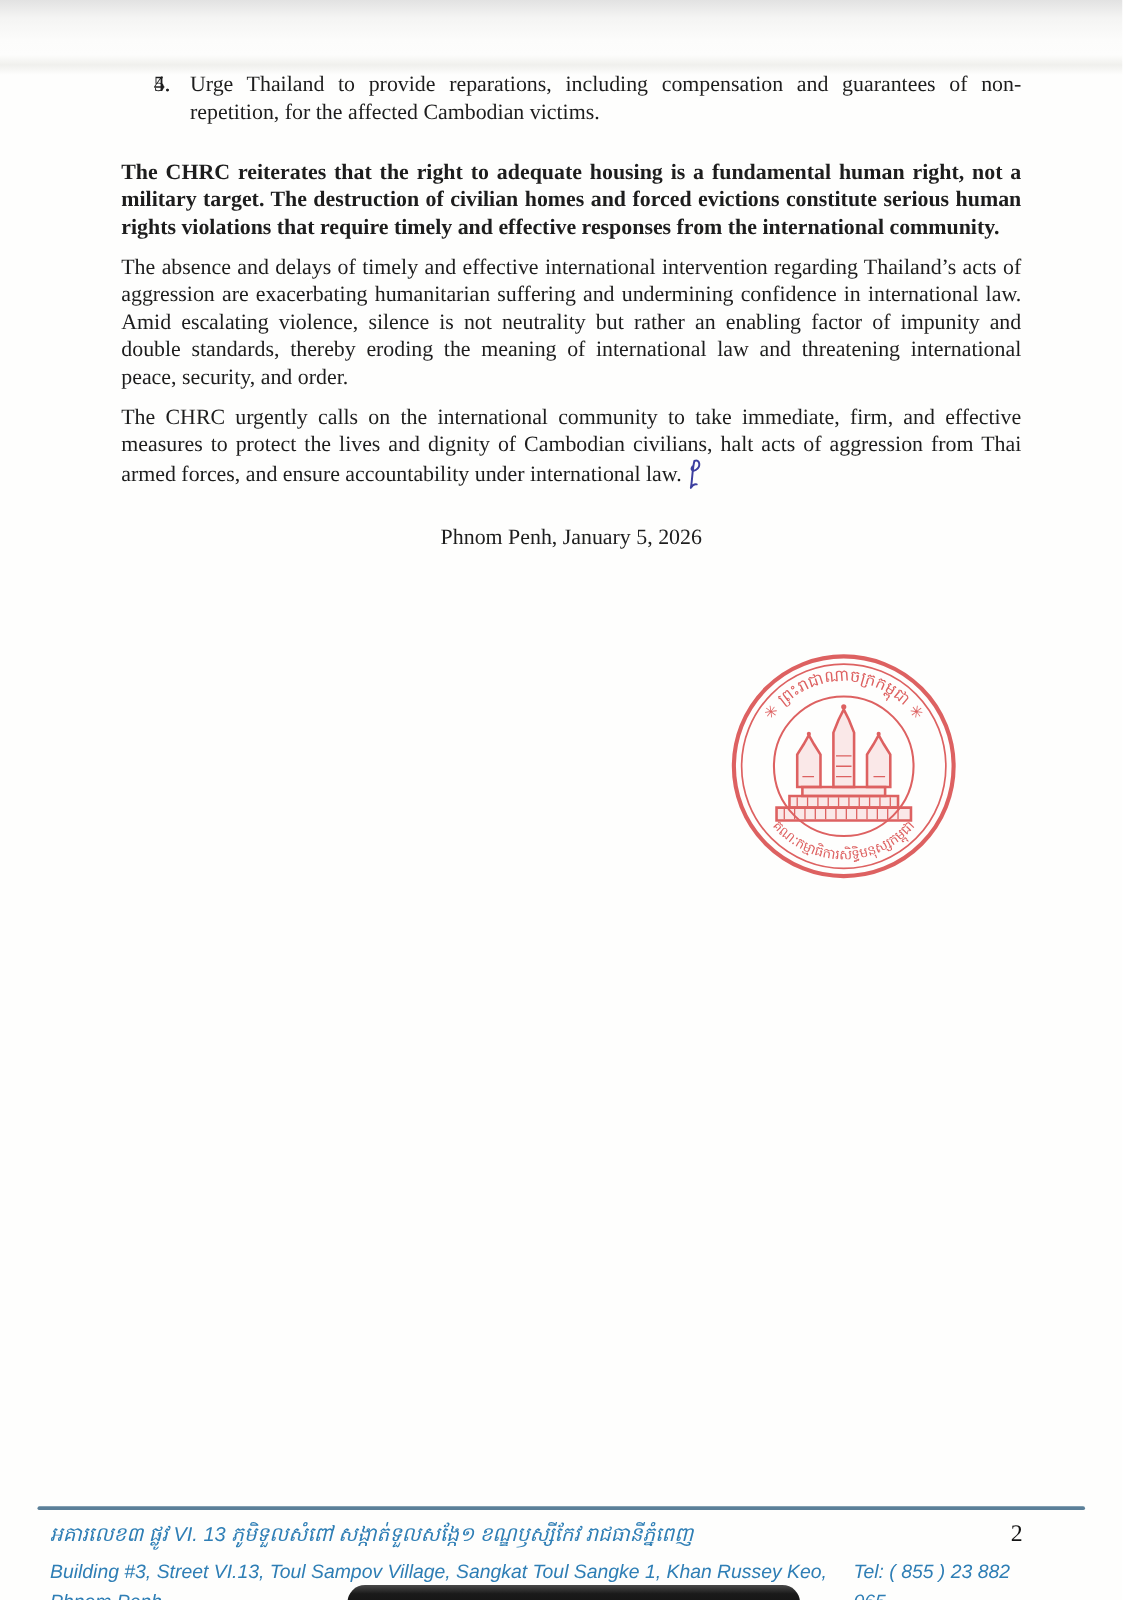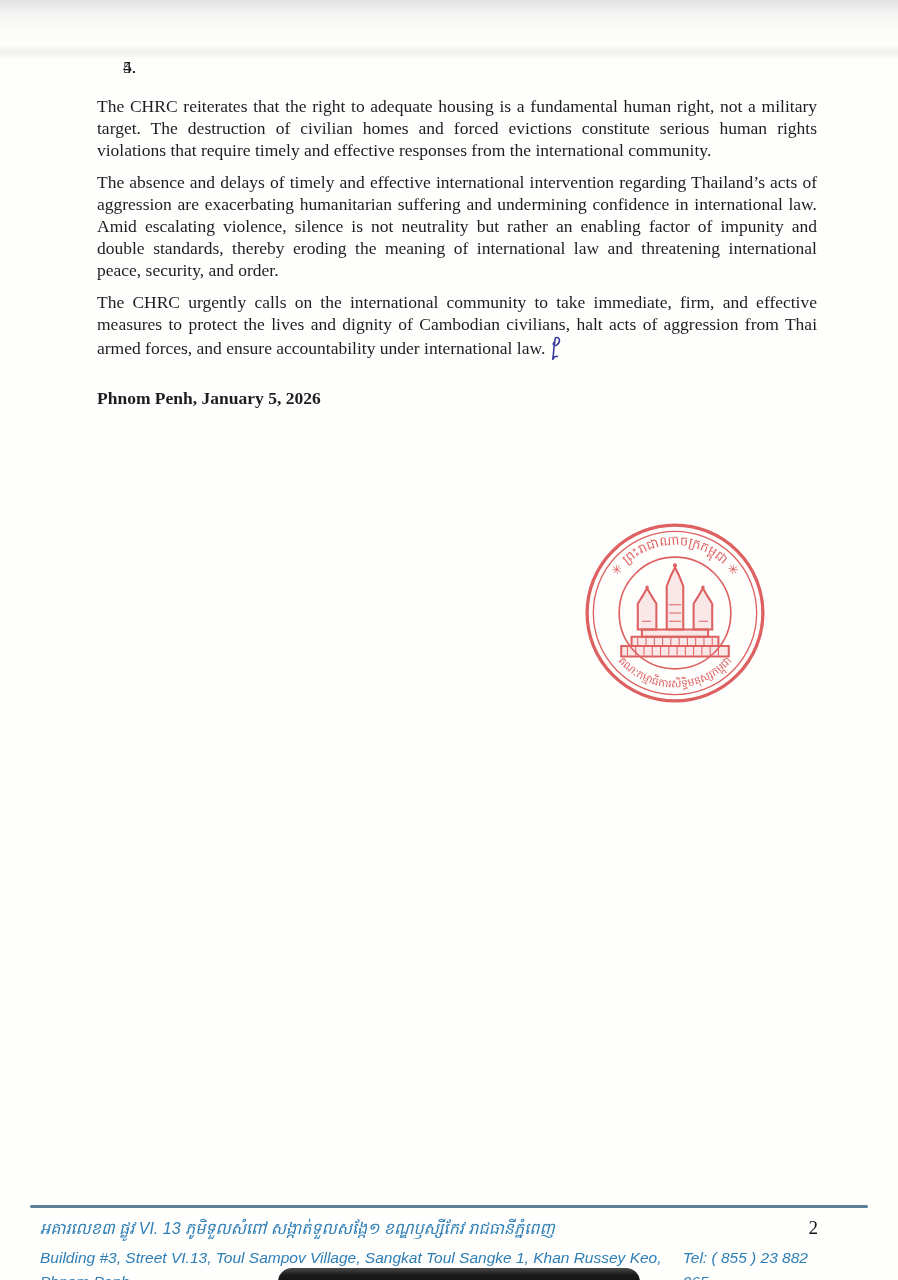--- a/index.html
+++ b/index.html
@@ -22,22 +22,22 @@
   }
   .content{
     position:absolute;left:97px;right:81px;top:56px;
     font-size:17.5px;line-height:22px;
     text-align:justify;
   }
   .list{list-style:none;}
   .list-item{position:relative;padding-left:55px;}
   .list-item .num{position:absolute;left:26px;top:0;}
   .para{margin-top:10px;}
-  .para.first{margin-top:39px;}
-  .dateline{margin-top:24px;text-align:left;font-weight:bold;}
+  .para.first{margin-top:26px;font-weight:bold;}
+  .dateline{margin-top:24px;text-align:center;}
   .sig-mark{display:inline-block;width:15px;height:28px;vertical-align:-9px;margin-left:3px;}
   .seal-wrap{position:absolute;left:584px;top:522px;width:182px;height:182px;opacity:.88;}
   .seal-wrap svg{width:100%;height:100%;}
   .seal-text{font-family:"DejaVu Sans",sans-serif;fill:var(--seal);}
   
   .footer-rule{position:absolute;left:30px;right:30px;top:1205px;height:3px;background:var(--rule);border-radius:2px;}
   .footer{
     position:absolute;left:40px;right:80px;top:1216px;
     font-family:"Liberation Sans","DejaVu Sans",sans-serif;
     font-style:italic;color:var(--footer-blue);
@@ -61,20 +61,21 @@
 <div class="page">
 
   <div class="content">
 
     <ol class="list">
       <li class="list-item">
         <span class="num">4.</span>
       </li>
       <li class="list-item">
         <span class="num">5.</span>
+        <span>Urge Thailand to provide reparations, including compensation and guarantees of non-repetition, for the affected Cambodian victims.</span>
       </li>
     </ol>
 
     <p class="para first">
       <span>The CHRC reiterates that the right to adequate housing is a fundamental human right, not a military target. The destruction of civilian homes and forced evictions constitute serious human rights violations that require timely and effective responses from the international community.</span>
     </p>
 
     <p class="para">
       <span>The absence and delays of timely and effective international intervention regarding Thailand’s acts of aggression are exacerbating humanitarian suffering and undermining confidence in international law. Amid escalating violence, silence is not neutrality but rather an enabling factor of impunity and double standards, thereby eroding the meaning of international law and threatening international peace, security, and order.</span>
     </p>

